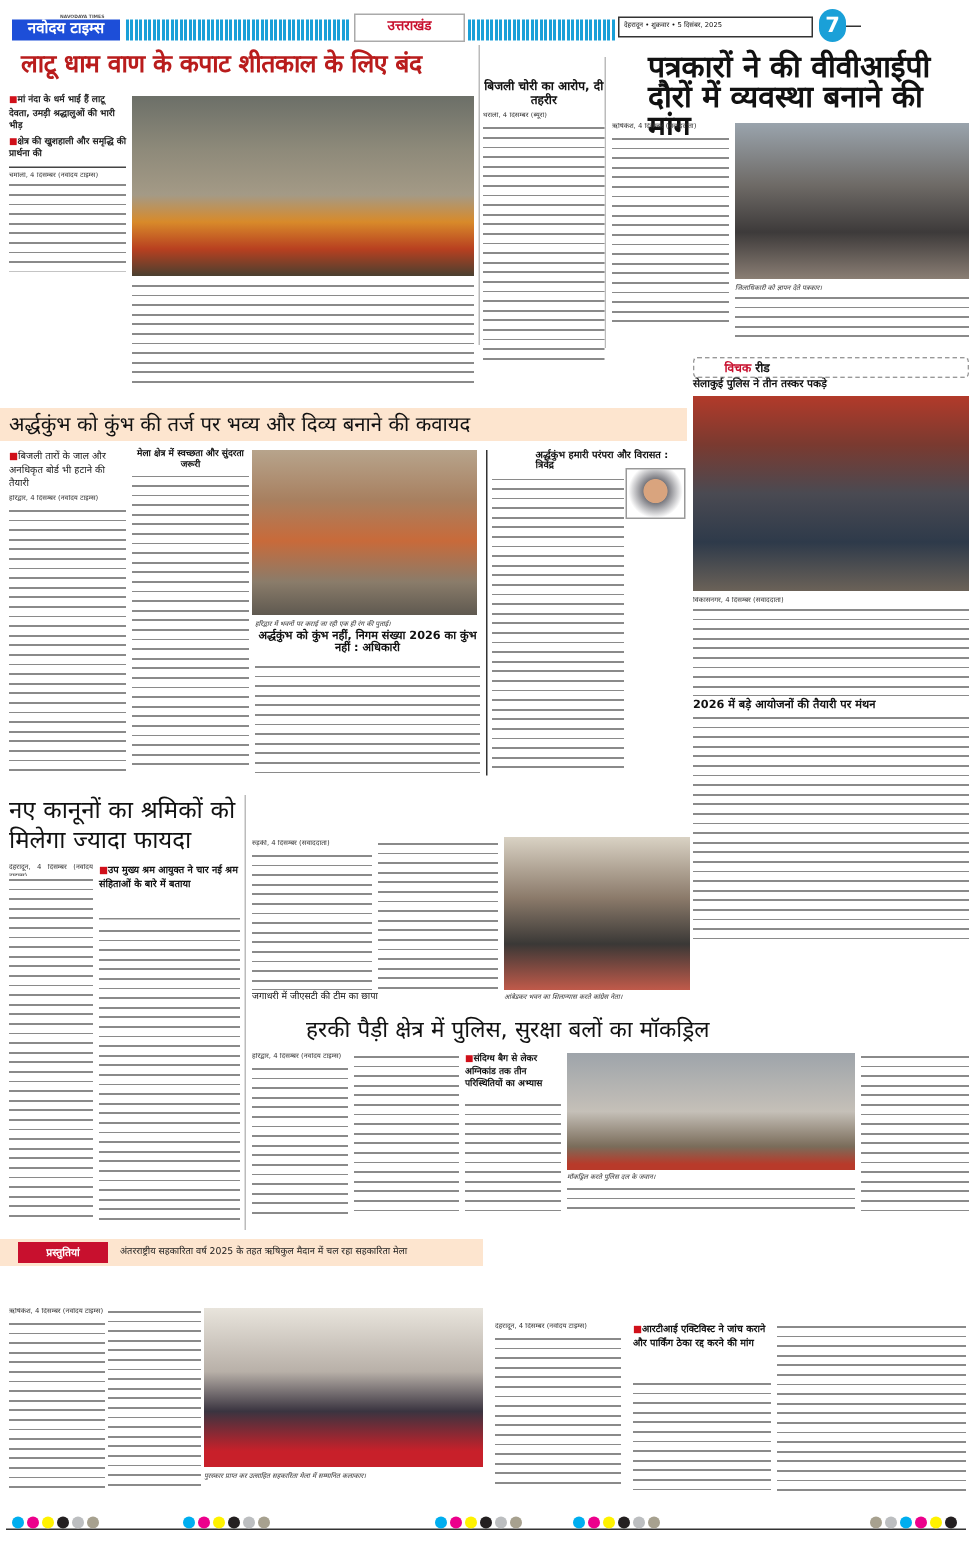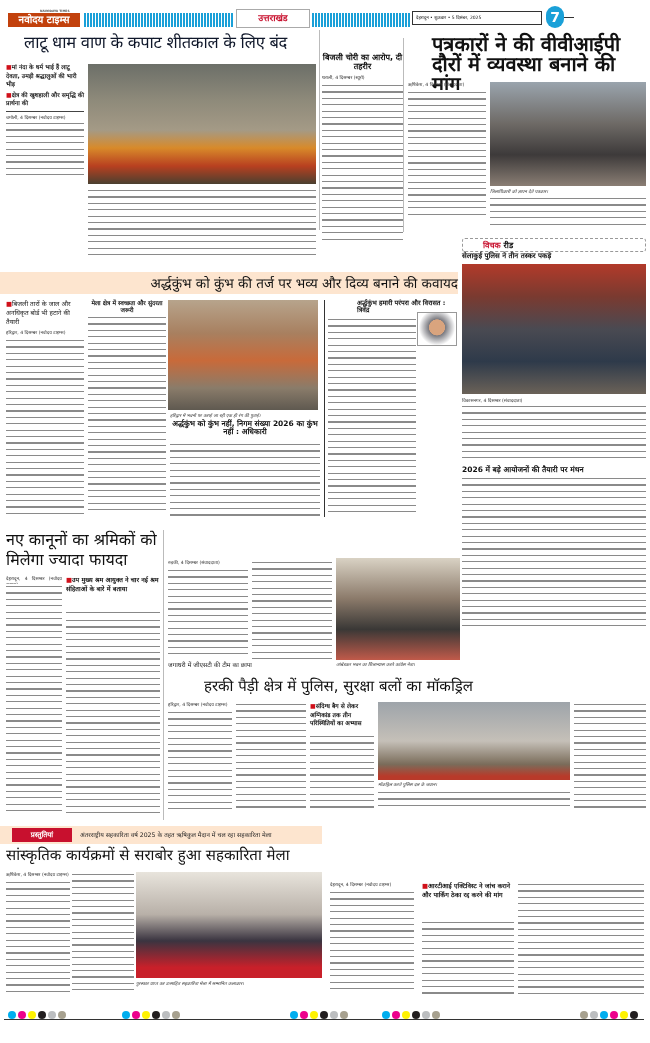--- a/index.html
+++ b/index.html
@@ -11,35 +11,35 @@
 .photo{background:linear-gradient(135deg,#7a6a5a,#a58c6c 30%,#5a6f80 60%,#c0503a 85%,#d4a24a);overflow:hidden}
 .cap{font-size:4.5px;color:#333;font-style:italic}
 .bullet{color:#d0101a}
 .lines{background:repeating-linear-gradient(#fff 0 2px,#8a8a8a 2px 3.2px,#fff 3.2px 6.4px)}
 </style>
 </head>
 <body>
 
 <div class="abs" style="left:0;top:0;width:650px;height:28px;">
   <div class="abs" style="left:40px;top:9px;font-size:3px;color:#555;font-weight:bold;">NAVODAYA TIMES</div>
-  <div class="abs" style="left:8px;top:13px;width:72px;height:14px;background:#c2410c;color:#fff;font-weight:bold;font-size:10px;line-height:14px;text-align:center;">नवोदय टाइम्स</div>
+  <div class="abs" style="left:8px;top:13px;width:72px;height:14px;background:#1d4ed8;color:#fff;font-weight:bold;font-size:10px;line-height:14px;text-align:center;">नवोदय टाइम्स</div>
   <div class="abs" style="left:84px;top:13px;width:150px;height:14px;background:repeating-linear-gradient(90deg,#1aa0d8 0 2px,#fff 2px 3px);"></div>
   <div class="abs" style="left:236px;top:9px;width:74px;height:19px;border:1px solid #aaa;background:#fff;">
     <div style="text-align:center;font-size:9px;font-weight:bold;color:#c8102e;line-height:17px;">उत्तराखंड</div>
   </div>
   <div class="abs" style="left:312px;top:13px;width:98px;height:14px;background:repeating-linear-gradient(90deg,#1aa0d8 0 2px,#fff 2px 3px);"></div>
   <div class="abs" style="left:412px;top:11px;width:130px;height:14px;border:1px solid #333;font-size:4.5px;line-height:12px;padding-left:3px;background:#fff;">देहरादून • शुक्रवार • 5 दिसंबर, 2025</div>
   <div class="abs" style="left:546px;top:6px;width:18px;height:22px;border-radius:9px;background:#1aa0d8;">
     <div style="color:#fff;font-weight:bold;font-size:14px;text-align:center;line-height:22px;">7</div>
   </div>
   <div class="abs" style="left:564px;top:17px;width:10px;height:1px;background:#333;"></div>
 </div>
 
 <div class="abs" style="left:0;top:30px;width:320px;height:200px;border-right:1px solid #bbb;">
-  <div class="abs hl" style="left:24px;top:4px;width:312px;font-size:16.5px;font-weight:normal;color:#0f172a;white-space:nowrap;letter-spacing:-0.3px;">लाटू धाम वाण के कपाट शीतकाल के लिए बंद</div>
+  <div class="abs hl" style="left:14px;top:4px;width:312px;font-size:16.5px;font-weight:bold;color:#b91c1c;white-space:nowrap;letter-spacing:-0.3px;">लाटू धाम वाण के कपाट शीतकाल के लिए बंद</div>
   <div class="abs" style="left:6px;top:33px;width:78px;">
     <div style="font-size:6px;line-height:8.5px;font-weight:bold;color:#222;margin-bottom:2px;"><span class="bullet">■</span><span>मां नंदा के धर्म भाई हैं लाटू देवता, उमड़ी श्रद्धालुओं की भारी भीड़</span></div>
     <div style="font-size:6px;line-height:8.5px;font-weight:bold;color:#222;"><span class="bullet">■</span><span>क्षेत्र की खुशहाली और समृद्धि की प्रार्थना की</span></div>
     <div style="height:1px;background:#444;margin:3px 0;"></div>
     <div class="txt">चमोली, 4 दिसम्बर (नवोदय टाइम्स)</div>
     <div class="lines" style="height:60px;"></div>
   </div>
   <div class="abs photo" style="left:88px;top:34px;width:228px;height:120px;background:linear-gradient(180deg,#6c6f68 0%,#8e8a7a 30%,#a49a86 55%,#d88a2a 70%,#b84020 85%,#4a4030 100%);"></div>
   <div class="abs lines" style="left:88px;top:158px;width:228px;height:70px;"></div>
 </div>
@@ -54,21 +54,21 @@
   <div class="hl" style="font-size:20px;line-height:20px;margin-left:24px;">पत्रकारों ने की वीवीआईपी दौरों में व्यवस्था बनाने की मांग</div>
   <div class="abs txt" style="left:0;top:48px;width:78px;">ऋषिकेश, 4 दिसम्बर (संवाददाता)</div>
   <div class="abs lines" style="left:0;top:56px;width:78px;height:130px;"></div>
   <div class="abs photo" style="left:82px;top:48px;width:156px;height:104px;background:linear-gradient(180deg,#9aa4ad 0%,#6e6a66 40%,#3d3a3a 70%,#8a7e74 100%);"></div>
   <div class="abs cap" style="left:82px;top:154px;width:156px;">जिलाधिकारी को ज्ञापन देते पत्रकार।</div>
   <div class="abs lines" style="left:82px;top:162px;width:156px;height:30px;"></div>
 </div>
 
 <div class="abs" style="left:0;top:232px;width:458px;height:290px;">
   <div class="abs" style="left:0;top:40px;width:458px;height:22px;background:#fde5cf;">
-    <div style="padding-left:6px;font-size:13.5px;line-height:22px;color:#111;white-space:nowrap;text-align:right;">अर्द्धकुंभ को कुंभ की तर्ज पर भव्य और दिव्य बनाने की कवायद</div>
+    <div style="padding-left:6px;font-size:13.5px;line-height:22px;color:#111;white-space:nowrap;">अर्द्धकुंभ को कुंभ की तर्ज पर भव्य और दिव्य बनाने की कवायद</div>
   </div>
 
   <div class="abs" style="left:6px;top:68px;width:78px;font-size:6.4px;line-height:9px;color:#222;"><span class="bullet">■</span><span>बिजली तारों के जाल और अनधिकृत बोर्ड भी हटाने की तैयारी</span></div>
   <div class="abs txt" style="left:6px;top:98px;width:78px;">हरिद्वार, 4 दिसम्बर (नवोदय टाइम्स)</div>
   <div class="abs lines" style="left:6px;top:106px;width:78px;height:180px;"></div>
 
   <div class="abs" style="left:88px;top:68px;width:78px;">
     <div class="hl" style="font-size:6px;text-align:center;">मेला क्षेत्र में स्वच्छता और सुंदरता जरूरी</div>
     <div class="lines" style="height:200px;margin-top:2px;"></div>
   </div>
@@ -130,21 +130,20 @@
   <div class="abs cap" style="left:210px;top:103px;width:192px;">मॉकड्रिल करते पुलिस दल के जवान।</div>
   <div class="abs lines" style="left:210px;top:112px;width:192px;height:20px;"></div>
   <div class="abs lines" style="left:406px;top:24px;width:72px;height:108px;"></div>
 </div>
 
 <div class="abs" style="left:0;top:826px;width:322px;height:170px;">
   <div style="height:18px;background:#fde5cf;position:relative;">
     <div class="abs" style="left:12px;top:2px;width:60px;height:14px;background:#c8102e;color:#fff;font-size:7px;line-height:14px;text-align:center;font-weight:bold;">प्रस्तुतियां</div>
     <div class="abs" style="left:80px;top:0;font-size:6.2px;line-height:18px;white-space:nowrap;color:#222;">अंतरराष्ट्रीय सहकारिता वर्ष 2025 के तहत ऋषिकुल मैदान में चल रहा सहकारिता मेला</div>
   </div>
-  <div class="hl" style="font-size:15px;font-weight:normal;padding-left:6px;margin-top:3px;white-space:nowrap;">सांस्कृतिक कार्यक्रमों से सराबोर हुआ सहकारिता मेला</div>
   <div class="abs txt" style="left:6px;top:46px;width:64px;">ऋषिकेश, 4 दिसम्बर (नवोदय टाइम्स)</div>
   <div class="abs lines" style="left:6px;top:54px;width:64px;height:112px;"></div>
   <div class="abs lines" style="left:72px;top:46px;width:62px;height:120px;"></div>
   <div class="abs photo" style="left:136px;top:46px;width:186px;height:106px;background:linear-gradient(180deg,#e8e4dc 0%,#b8b0a8 40%,#3a3440 65%,#c8202a 90%);"></div>
   <div class="abs cap" style="left:136px;top:154px;width:186px;">पुरस्कार प्राप्त कर उत्साहित सहकारिता मेला में सम्मानित कलाकार।</div>
 </div>
 
 <div class="abs" style="left:326px;top:830px;width:320px;height:170px;">
   <div class="abs txt" style="left:4px;top:52px;width:84px;">देहरादून, 4 दिसम्बर (नवोदय टाइम्स)</div>
   <div class="abs lines" style="left:4px;top:60px;width:84px;height:104px;"></div>

